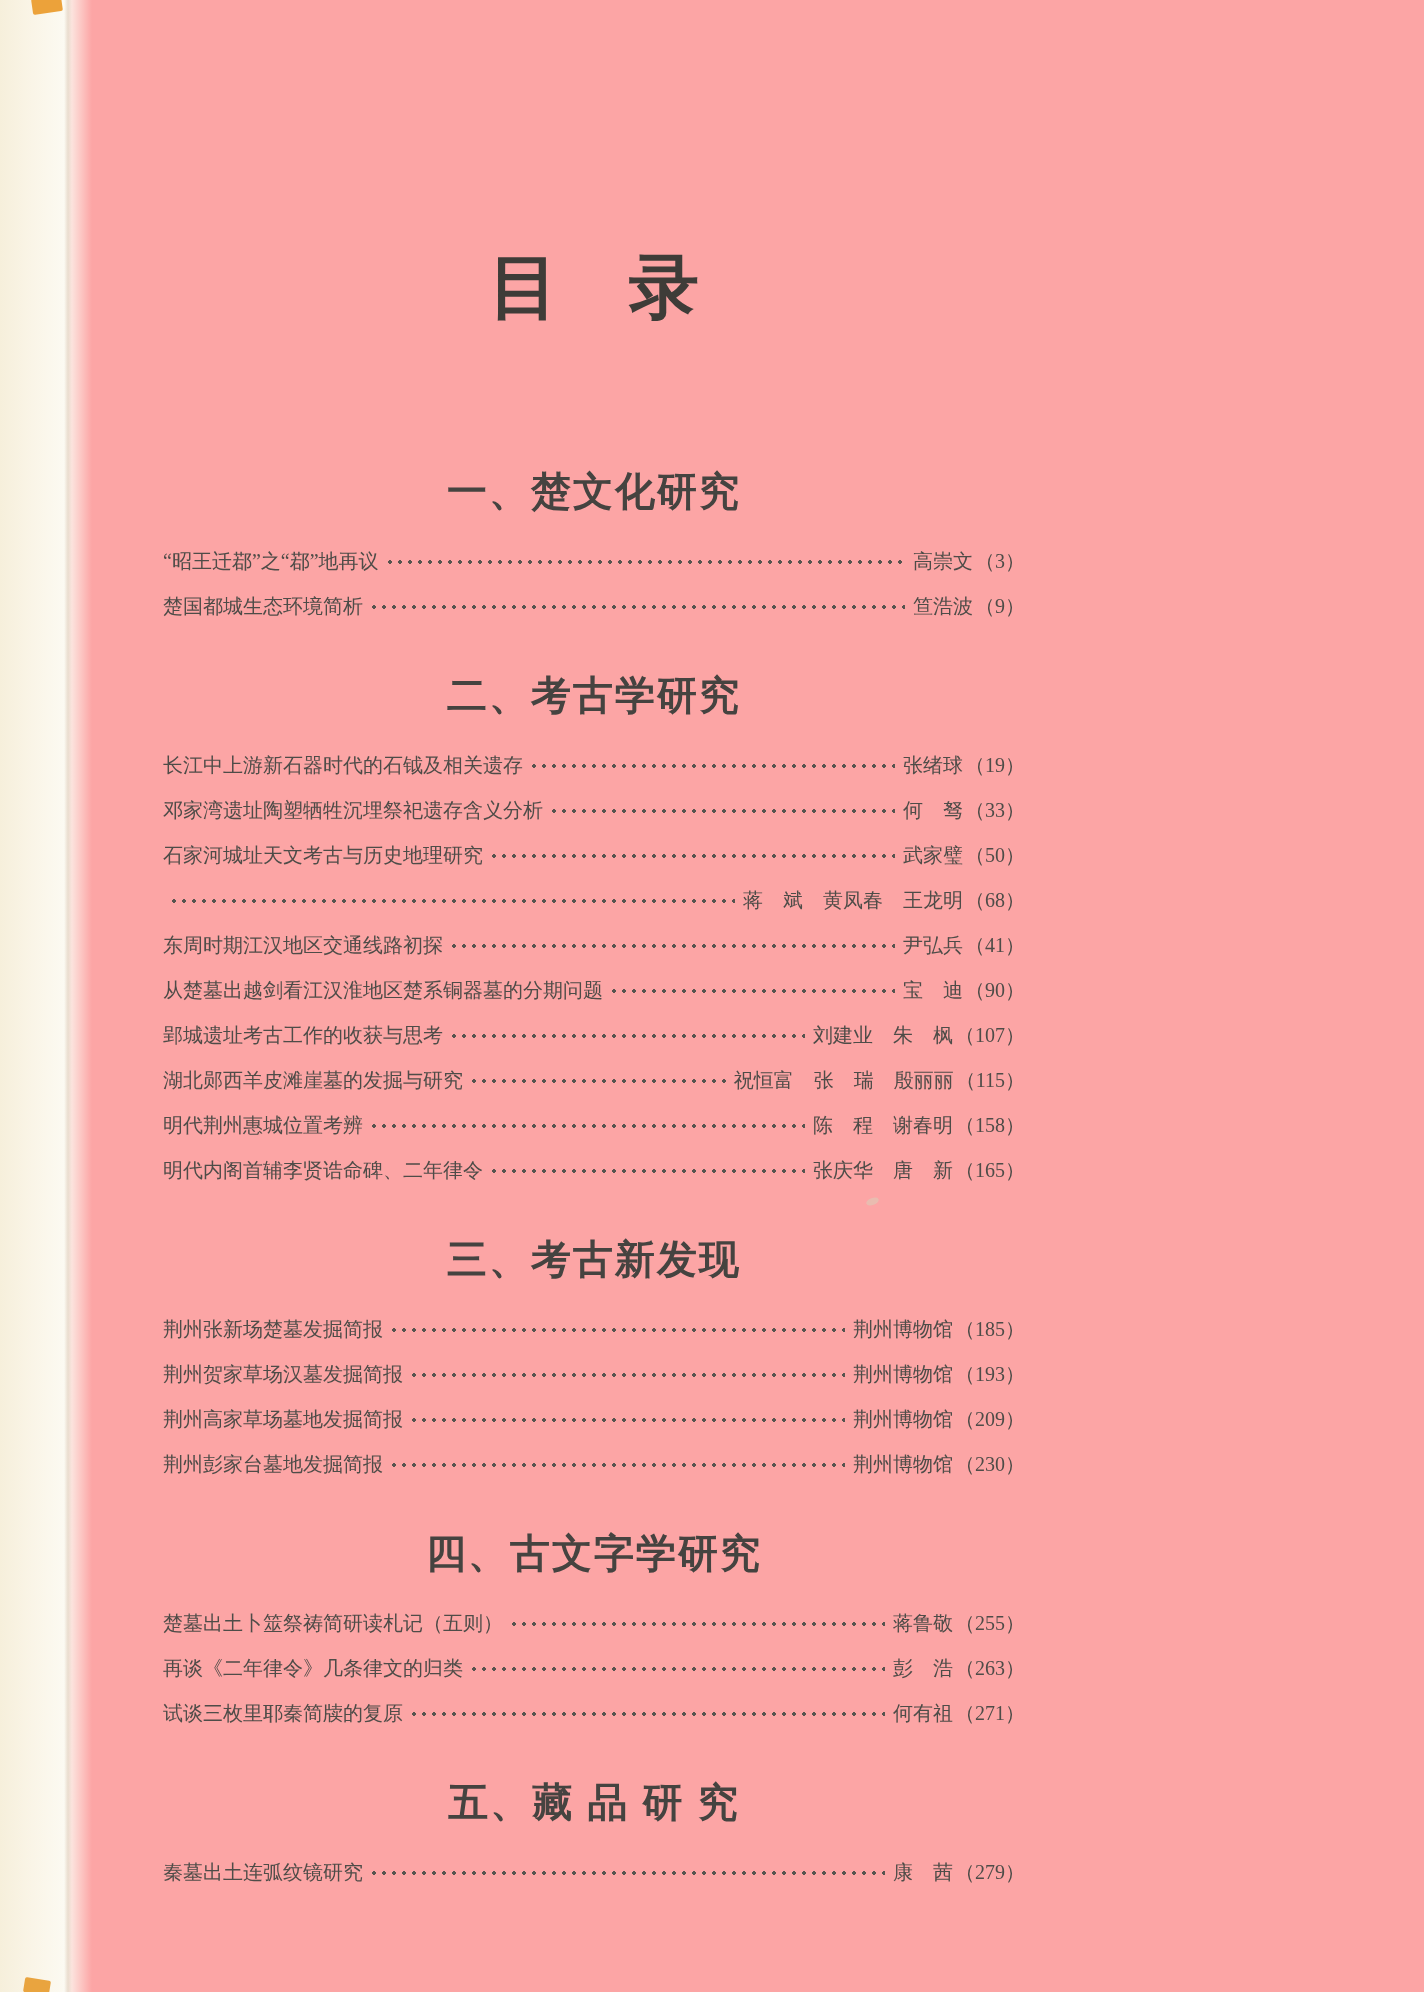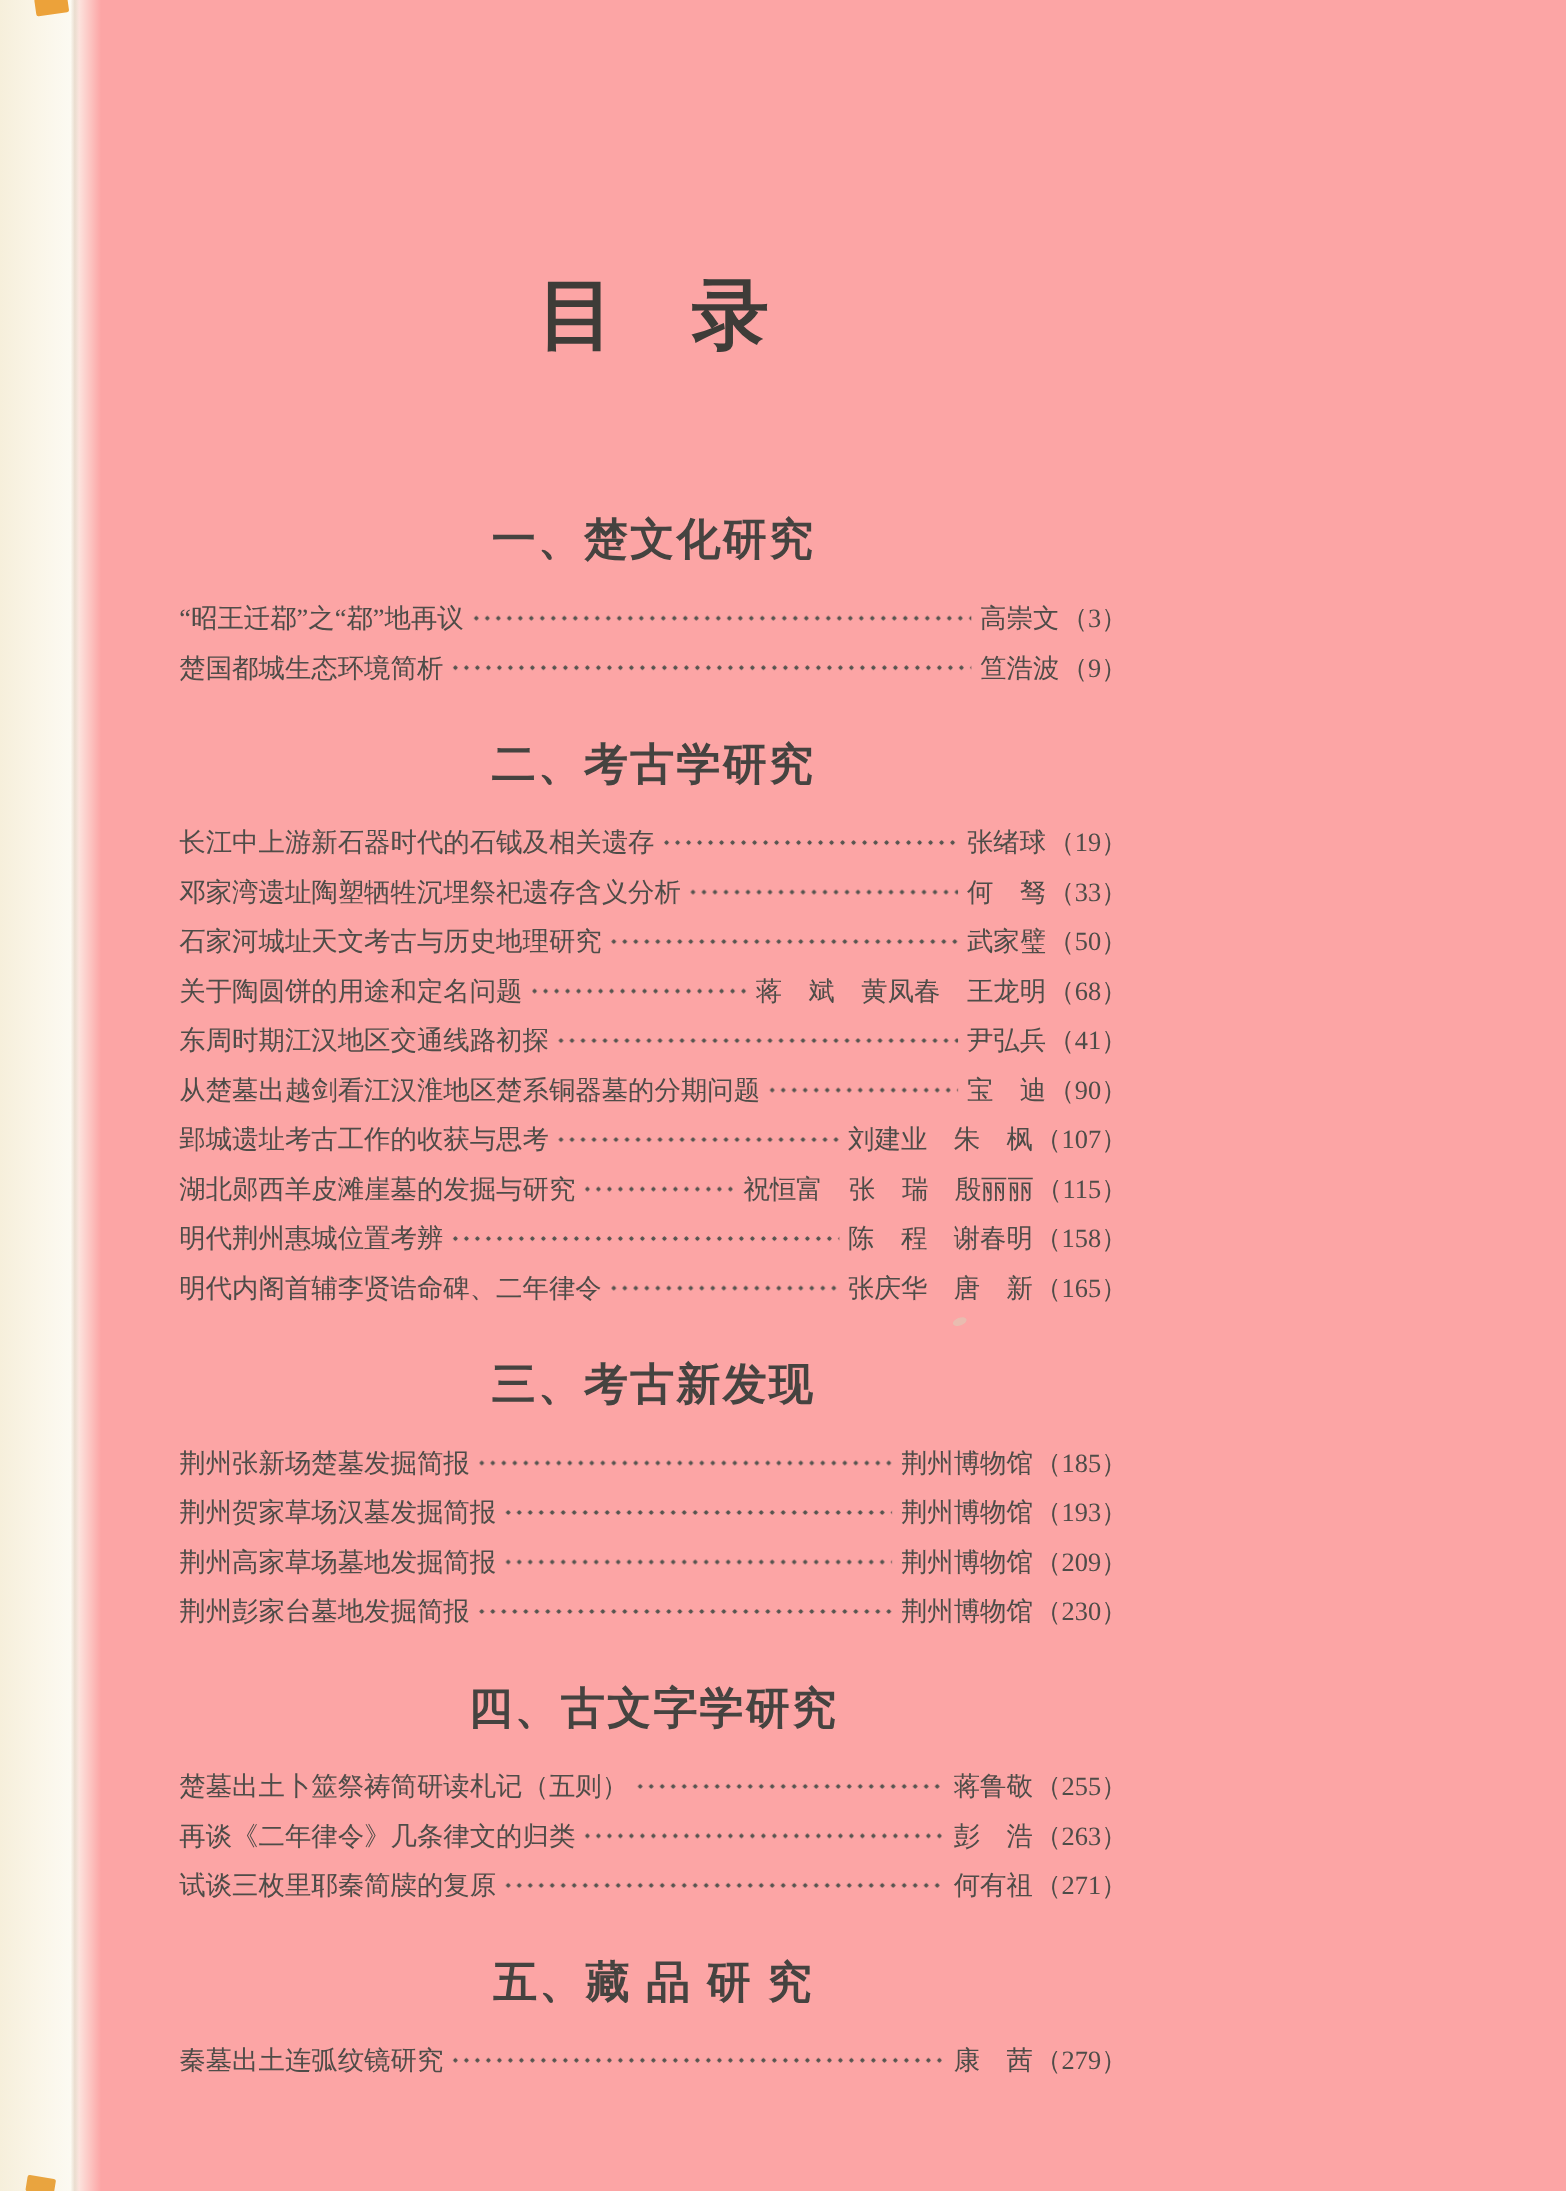--- a/index.html
+++ b/index.html
@@ -47,21 +47,21 @@
     color:#454340;
     letter-spacing:2px;
     margin:44px 0 26px 0;
     font-family:"Liberation Sans","DejaVu Sans",sans-serif;
   }
   .toc-section:first-child .section-heading { margin-top:146px; }
 
   .row {
     display:flex; align-items:center;
     height:45px;
-    font-size:24px;
+    font-size:20px;
     color:#4e4c48;
   }
   .entry-title   { white-space:nowrap; flex:0 0 auto; }
   .entry-authors { white-space:nowrap; flex:0 0 auto;font-family:Liberation Serif, serif; }
   .entry-page    { white-space:nowrap; flex:0 0 auto; margin-left:2px; }
   .leader {
     flex:1 1 auto; min-width:12px;
     align-self:stretch;
     margin:0 8px 0 6px;
     background-image:radial-gradient(circle,#57544f 1.7px,rgba(0,0,0,0) 2.1px);
@@ -120,21 +120,20 @@
   </div>
 
   <div class="row">
     <span class="entry-title">石家河城址天文考古与历史地理研究</span>
     <span class="leader"></span>
     <span class="entry-authors">武家璧</span>
     <span class="entry-page">（50）</span>
   </div>
 
   <div class="row">
-    <span class="entry-title">关于陶圆饼的用途和定名问题</span>
     <span class="leader"></span>
     <span class="entry-authors">蒋　斌　黄凤春　王龙明</span>
     <span class="entry-page">（68）</span>
   </div>
 
   <div class="row">
     <span class="entry-title">东周时期江汉地区交通线路初探</span>
     <span class="leader"></span>
     <span class="entry-authors">尹弘兵</span>
     <span class="entry-page">（41）</span>

